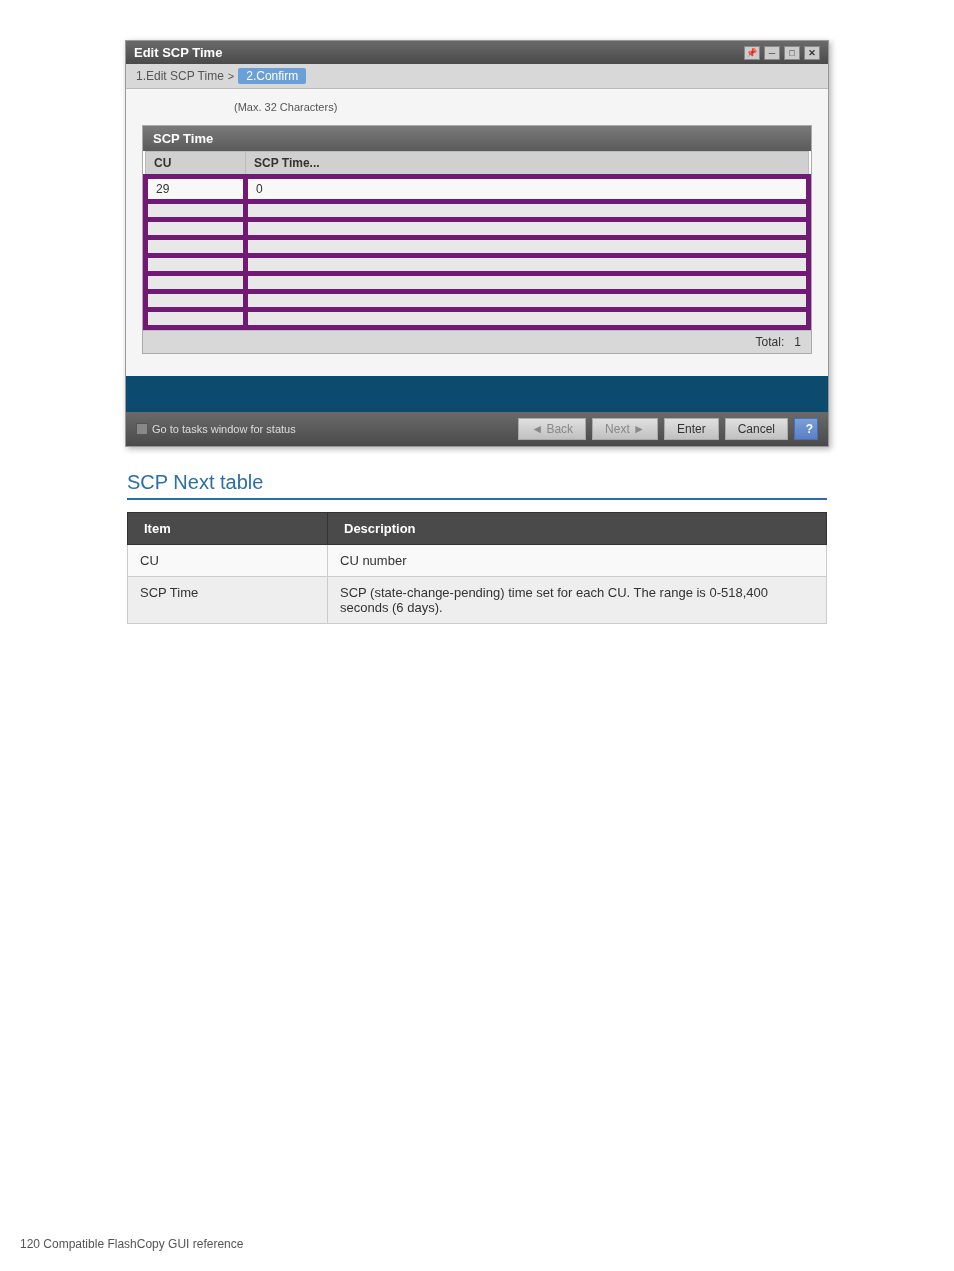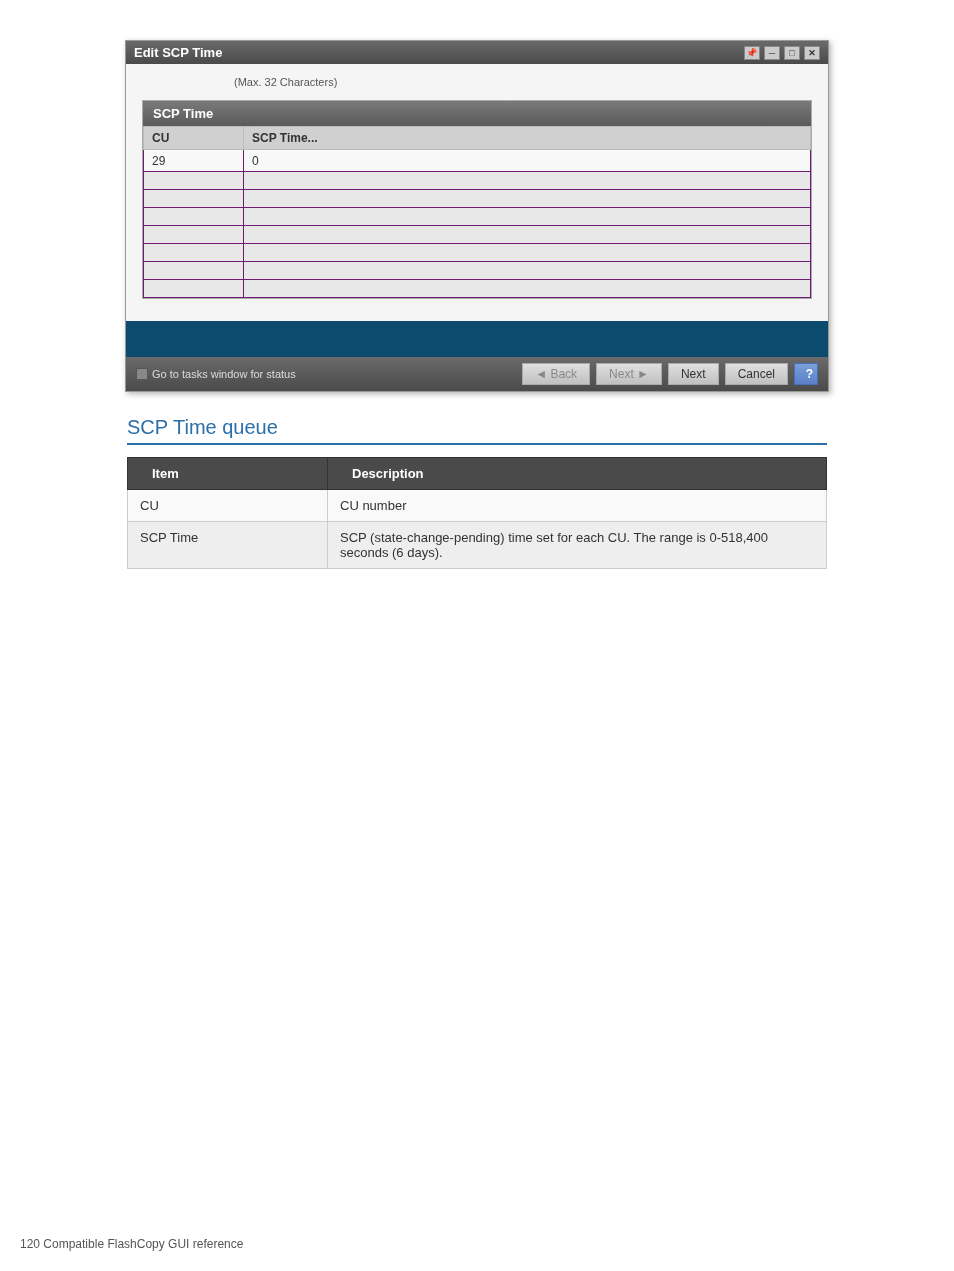--- a/index.html
+++ b/index.html
@@ -143,21 +143,21 @@
     .scp-data-table th {
       background: #d0d0d0;
       border: 1px solid #bbb;
       padding: 4px 8px;
       text-align: left;
       font-weight: bold;
       font-size: 12px;
     }
 
     .scp-data-table td {
-      border: 1px solid #701a75;
+      border: 5px solid #701a75;
       padding: 3px 8px;
       height: 22px;
       font-size: 12px;
     }
 
     .scp-data-table tr:nth-child(odd) td {
       background: #f8f8f8;
     }
 
     .scp-data-table tr:nth-child(even) td {
@@ -253,21 +253,21 @@
 
     .desc-table {
       width: 100%;
       border-collapse: collapse;
       font-size: 13px;
     }
 
     .desc-table th {
       background: #4a4a4a;
       color: #fff;
-      padding: 8px 24px;
+      padding: 8px 16px;
       text-align: left;
       font-weight: bold;
       border: 1px solid #333;
     }
 
     .desc-table td {
       border: 1px solid #ccc;
       padding: 8px 12px;
       vertical-align: top;
     }
@@ -310,20 +310,25 @@
       </div>
       <div class="titlebar-btn">
         <span>□</span>
       </div>
       <div class="titlebar-btn">
         <span>✕</span>
       </div>
     </div>
   </div>
 
+  <div class="dialog-breadcrumb">
+    <span class="breadcrumb-inactive">1.Edit SCP Time</span>
+    <span class="breadcrumb-sep">&gt;</span>
+    <span class="breadcrumb-active">2.Confirm</span>
+  </div>
 
   <div class="dialog-body">
 
 
     <div class="task-name-hint">(Max. 32 Characters)</div>
 
     <div class="scp-table-container">
       <div class="scp-table-header">SCP Time</div>
       <table class="scp-data-table">
         <thead>
@@ -360,39 +365,44 @@
             <tr class="empty-row">
       <td></td>
       <td></td>
     </tr>
             <tr class="empty-row">
       <td></td>
       <td></td>
     </tr>
           </tbody>
       </table>
+      <div class="scp-total-row">
+        <span>Total:</span>
+        &nbsp;
+        <span>1</span>
+      </div>
     </div>
 
   </div>
 
   <div class="dialog-footer">
     <div class="footer-checkbox-area">
       <div class="footer-checkbox"></div>
       <span class="footer-label">Go to tasks window for status</span>
     </div>
     <button class="footer-btn footer-btn-disabled">◄ Back</button>
     <button class="footer-btn footer-btn-disabled">Next ►</button>
-    <button class="footer-btn">Next</button>
+    <button class="footer-btn">Enter</button>
     <button class="footer-btn">Cancel</button>
     <button class="footer-btn footer-btn-help">?</button>
   </div>
 
 </div>
 
-<div class="section-title">SCP Time queue</div>
+<div class="section-title">SCP Next table</div>
 
 <div class="desc-table-wrapper">
   <table class="desc-table">
     <thead>
       <tr>
         <th class="col-item">Item</th>
         <th>Description</th>
       </tr>
     </thead>
     <tbody id="desc-tbody">

